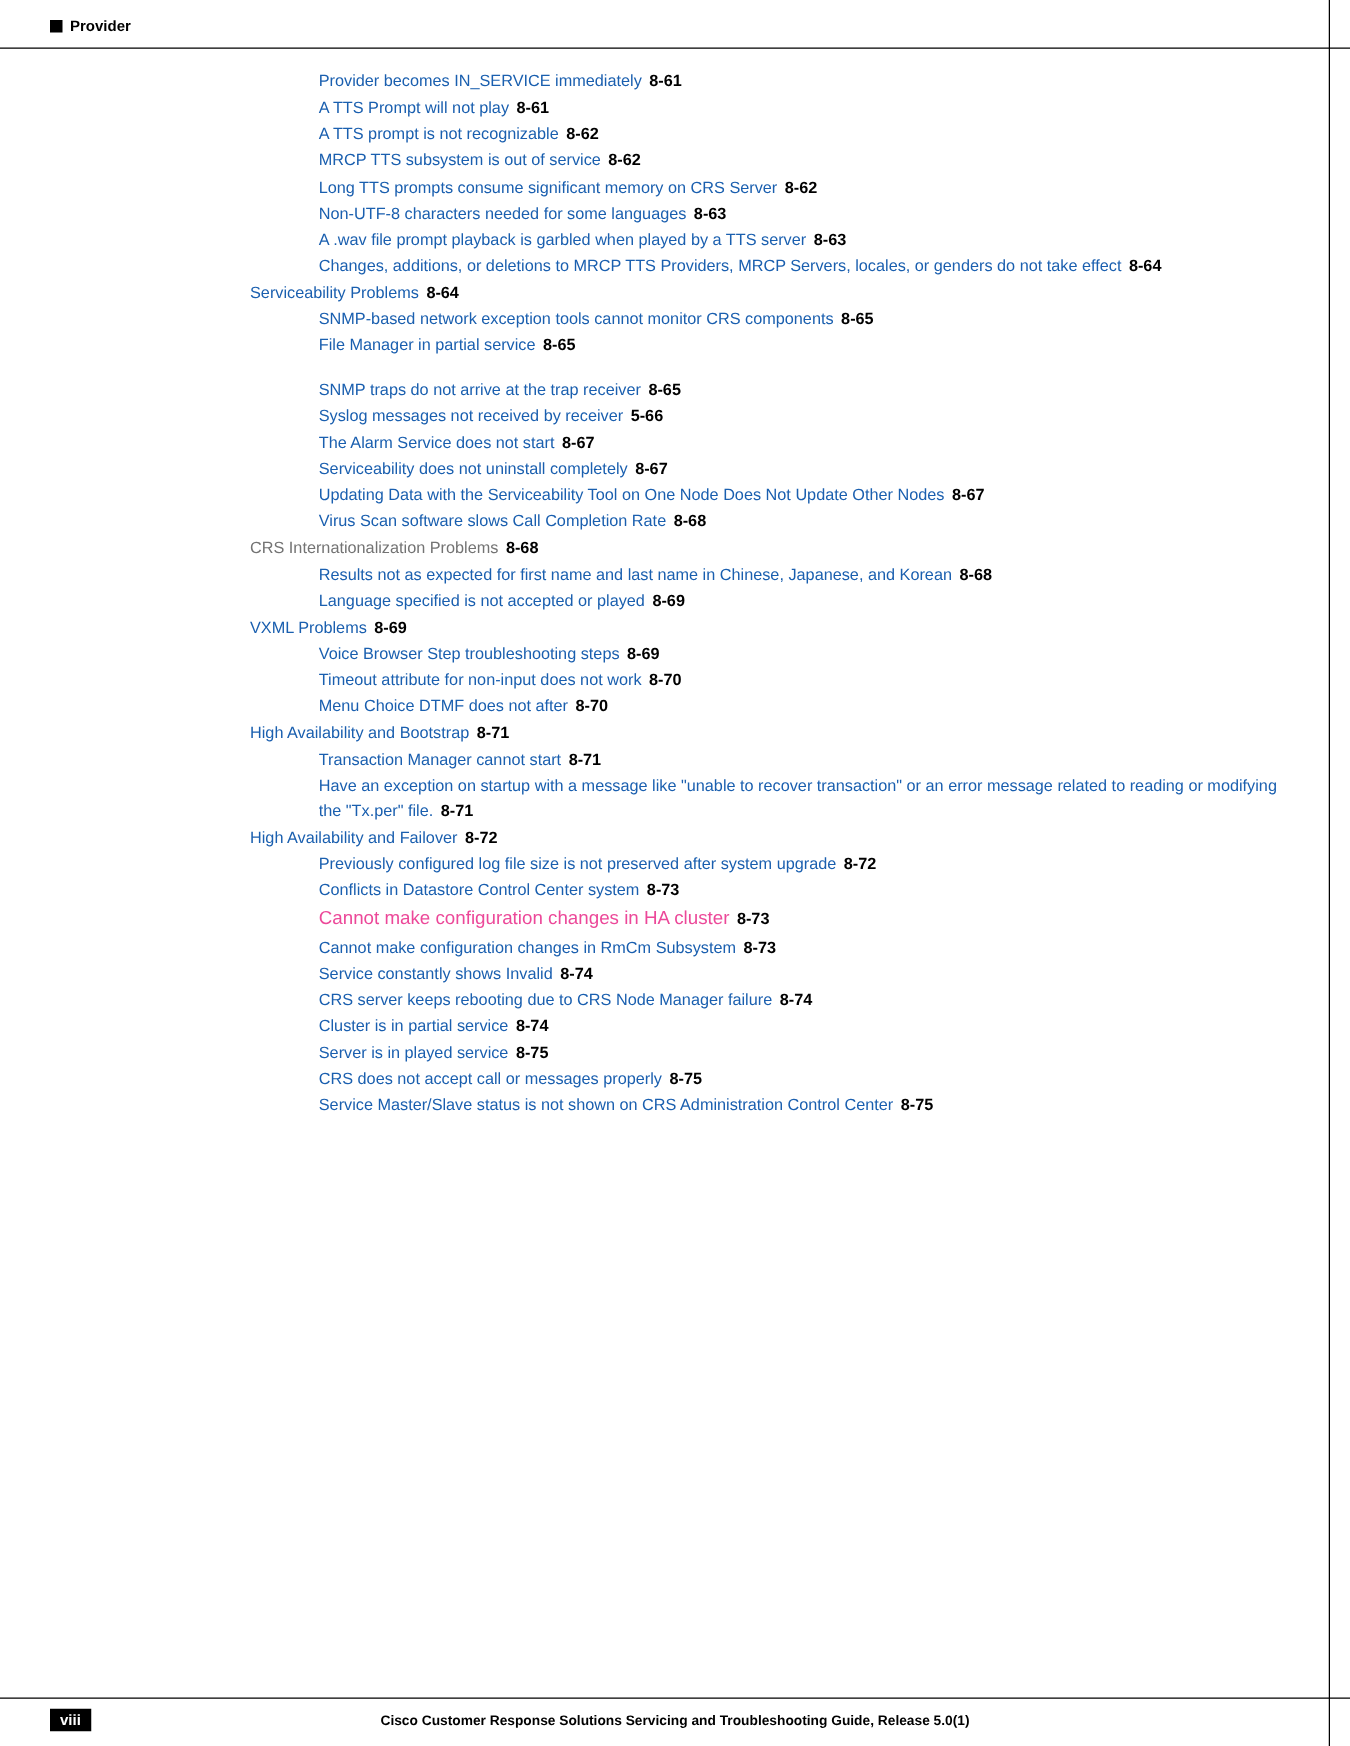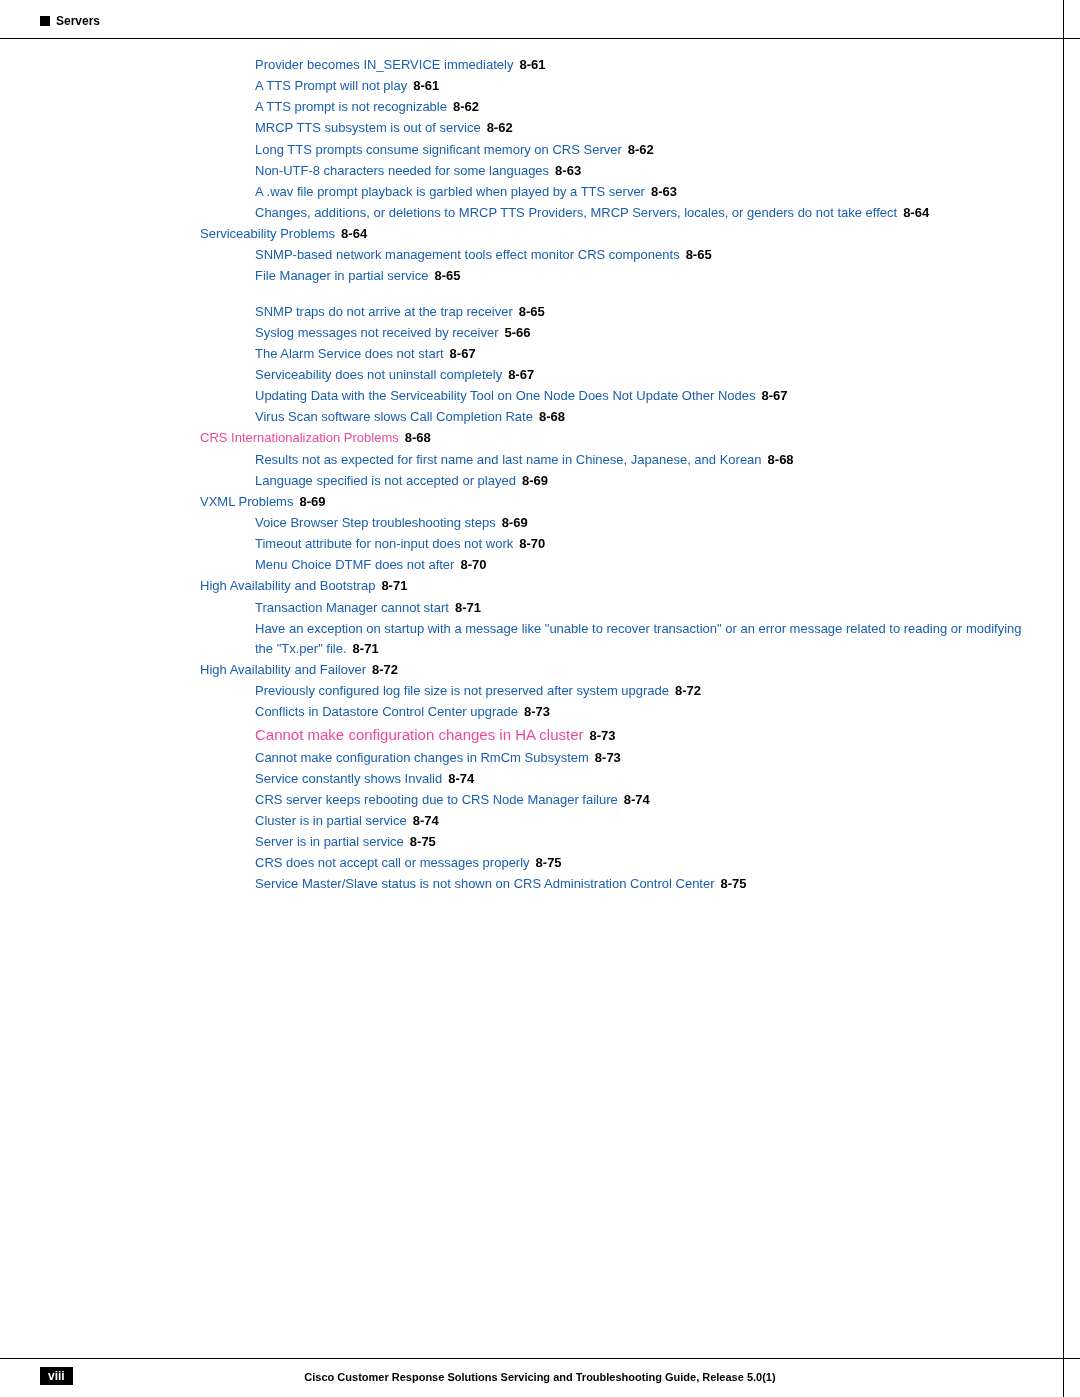--- a/index.html
+++ b/index.html
@@ -103,61 +103,61 @@
 </head>
 <body>
 
 <div class="page-container">
   <div class="top-border"></div>
   <div class="right-border"></div>
   <div class="bottom-border"></div>
 
   <div class="header">
     <span class="header-square"></span>
-    <span class="header-text">Servers</span>
+    <span class="header-text">Provider</span>
   </div>
 
   <div class="footer">
     <div class="footer-page">viii</div>
     <span class="footer-title">Cisco Customer Response Solutions Servicing and Troubleshooting Guide, Release 5.0(1)</span>
   </div>
 
   <div class="content" id="toc-container">
   <div style="margin-bottom: 1px; padding-left: 55px; line-height: 1.55;"><a href="#" style="color: rgb(26, 95, 175); text-decoration: none; font-size: 13px;">Provider becomes IN_SERVICE immediately</a><span style="font-weight: bold; color: rgb(0, 0, 0); font-size: 13px; margin-left: 6px;">8-61</span></div>
       <div style="margin-bottom: 1px; padding-left: 55px; line-height: 1.55;"><a href="#" style="color: rgb(26, 95, 175); text-decoration: none; font-size: 13px;">A TTS Prompt will not play</a><span style="font-weight: bold; color: rgb(0, 0, 0); font-size: 13px; margin-left: 6px;">8-61</span></div>
       <div style="margin-bottom: 1px; padding-left: 55px; line-height: 1.55;"><a href="#" style="color: rgb(26, 95, 175); text-decoration: none; font-size: 13px;">A TTS prompt is not recognizable</a><span style="font-weight: bold; color: rgb(0, 0, 0); font-size: 13px; margin-left: 6px;">8-62</span></div>
       <div style="margin-bottom: 1px; padding-left: 55px; line-height: 1.55;"><a href="#" style="color: rgb(26, 95, 175); text-decoration: none; font-size: 13px;">MRCP TTS subsystem is out of service</a><span style="font-weight: bold; color: rgb(0, 0, 0); font-size: 13px; margin-left: 6px;">8-62</span></div>
       <div style="margin-bottom: 1px; padding-left: 55px; line-height: 1.55;"><a href="#" style="color: rgb(26, 95, 175); text-decoration: none; font-size: 13px;">Long TTS prompts consume significant memory on CRS Server</a><span style="font-weight: bold; color: rgb(0, 0, 0); font-size: 13px; margin-left: 6px;">8-62</span></div>
       <div style="margin-bottom: 1px; padding-left: 55px; line-height: 1.55;"><a href="#" style="color: rgb(26, 95, 175); text-decoration: none; font-size: 13px;">Non-UTF-8 characters needed for some languages</a><span style="font-weight: bold; color: rgb(0, 0, 0); font-size: 13px; margin-left: 6px;">8-63</span></div>
       <div style="margin-bottom: 1px; padding-left: 55px; line-height: 1.55;"><a href="#" style="color: rgb(26, 95, 175); text-decoration: none; font-size: 13px;">A .wav file prompt playback is garbled when played by a TTS server</a><span style="font-weight: bold; color: rgb(0, 0, 0); font-size: 13px; margin-left: 6px;">8-63</span></div>
       <div style="margin-bottom: 1px; padding-left: 55px; line-height: 1.55;"><a href="#" style="color: rgb(26, 95, 175); text-decoration: none; font-size: 13px;">Changes, additions, or deletions to MRCP TTS Providers, MRCP Servers, locales, or genders do not take effect</a><span style="font-weight: bold; color: rgb(0, 0, 0); font-size: 13px; margin-left: 6px;">8-64</span></div>
       <div style="margin-bottom: 1px; padding-left: 0px; line-height: 1.55;"><a href="#" style="color: rgb(26, 95, 175); text-decoration: none; font-size: 13px; font-weight: normal;">Serviceability Problems</a><span style="font-weight: bold; color: rgb(0, 0, 0); font-size: 13px; margin-left: 6px;">8-64</span></div>
-      <div style="margin-bottom: 1px; padding-left: 55px; line-height: 1.55;"><a href="#" style="color: rgb(26, 95, 175); text-decoration: none; font-size: 13px;">SNMP-based network management tools effect monitor CRS components</a><span style="font-weight: bold; color: rgb(0, 0, 0); font-size: 13px; margin-left: 6px;">8-65</span></div>
+      <div style="margin-bottom: 1px; padding-left: 55px; line-height: 1.55;"><a href="#" style="color: rgb(26, 95, 175); text-decoration: none; font-size: 13px;">SNMP-based network exception tools cannot monitor CRS components</a><span style="font-weight: bold; color: rgb(0, 0, 0); font-size: 13px; margin-left: 6px;">8-65</span></div>
       <div style="margin-bottom: 15px; padding-left: 55px; line-height: 1.55;"><a href="#" style="color: rgb(26, 95, 175); text-decoration: none; font-size: 13px;">File Manager in partial service</a><span style="font-weight: bold; color: rgb(0, 0, 0); font-size: 13px; margin-left: 6px;">8-65</span></div>
       <div style="margin-bottom: 1px; padding-left: 55px; line-height: 1.55;"><a href="#" style="color: rgb(26, 95, 175); text-decoration: none; font-size: 13px;">SNMP traps do not arrive at the trap receiver</a><span style="font-weight: bold; color: rgb(0, 0, 0); font-size: 13px; margin-left: 6px;">8-65</span></div>
       <div style="margin-bottom: 1px; padding-left: 55px; line-height: 1.55;"><a href="#" style="color: rgb(26, 95, 175); text-decoration: none; font-size: 13px;">Syslog messages not received by receiver</a><span style="font-weight: bold; color: rgb(0, 0, 0); font-size: 13px; margin-left: 6px;">5-66</span></div>
       <div style="margin-bottom: 1px; padding-left: 55px; line-height: 1.55;"><a href="#" style="color: rgb(26, 95, 175); text-decoration: none; font-size: 13px;">The Alarm Service does not start</a><span style="font-weight: bold; color: rgb(0, 0, 0); font-size: 13px; margin-left: 6px;">8-67</span></div>
       <div style="margin-bottom: 1px; padding-left: 55px; line-height: 1.55;"><a href="#" style="color: rgb(26, 95, 175); text-decoration: none; font-size: 13px;">Serviceability does not uninstall completely</a><span style="font-weight: bold; color: rgb(0, 0, 0); font-size: 13px; margin-left: 6px;">8-67</span></div>
       <div style="margin-bottom: 1px; padding-left: 55px; line-height: 1.55;"><a href="#" style="color: rgb(26, 95, 175); text-decoration: none; font-size: 13px;">Updating Data with the Serviceability Tool on One Node Does Not Update Other Nodes</a><span style="font-weight: bold; color: rgb(0, 0, 0); font-size: 13px; margin-left: 6px;">8-67</span></div>
       <div style="margin-bottom: 1px; padding-left: 55px; line-height: 1.55;"><a href="#" style="color: rgb(26, 95, 175); text-decoration: none; font-size: 13px;">Virus Scan software slows Call Completion Rate</a><span style="font-weight: bold; color: rgb(0, 0, 0); font-size: 13px; margin-left: 6px;">8-68</span></div>
-      <div style="margin-bottom: 1px; padding-left: 0px; line-height: 1.55;"><a href="#" style="color: #ec4899; text-decoration: none; font-size: 13px; font-weight: normal;">CRS Internationalization Problems</a><span style="font-weight: bold; color: rgb(0, 0, 0); font-size: 13px; margin-left: 6px;">8-68</span></div>
+      <div style="margin-bottom: 1px; padding-left: 0px; line-height: 1.55;"><a href="#" style="color: #737373; text-decoration: none; font-size: 13px; font-weight: normal;">CRS Internationalization Problems</a><span style="font-weight: bold; color: rgb(0, 0, 0); font-size: 13px; margin-left: 6px;">8-68</span></div>
       <div style="margin-bottom: 1px; padding-left: 55px; line-height: 1.55;"><a href="#" style="color: rgb(26, 95, 175); text-decoration: none; font-size: 13px;">Results not as expected for first name and last name in Chinese, Japanese, and Korean</a><span style="font-weight: bold; color: rgb(0, 0, 0); font-size: 13px; margin-left: 6px;">8-68</span></div>
       <div style="margin-bottom: 1px; padding-left: 55px; line-height: 1.55;"><a href="#" style="color: rgb(26, 95, 175); text-decoration: none; font-size: 13px;">Language specified is not accepted or played</a><span style="font-weight: bold; color: rgb(0, 0, 0); font-size: 13px; margin-left: 6px;">8-69</span></div>
       <div style="margin-bottom: 1px; padding-left: 0px; line-height: 1.55;"><a href="#" style="color: rgb(26, 95, 175); text-decoration: none; font-size: 13px; font-weight: normal;">VXML Problems</a><span style="font-weight: bold; color: rgb(0, 0, 0); font-size: 13px; margin-left: 6px;">8-69</span></div>
       <div style="margin-bottom: 1px; padding-left: 55px; line-height: 1.55;"><a href="#" style="color: rgb(26, 95, 175); text-decoration: none; font-size: 13px;">Voice Browser Step troubleshooting steps</a><span style="font-weight: bold; color: rgb(0, 0, 0); font-size: 13px; margin-left: 6px;">8-69</span></div>
       <div style="margin-bottom: 1px; padding-left: 55px; line-height: 1.55;"><a href="#" style="color: rgb(26, 95, 175); text-decoration: none; font-size: 13px;">Timeout attribute for non-input does not work</a><span style="font-weight: bold; color: rgb(0, 0, 0); font-size: 13px; margin-left: 6px;">8-70</span></div>
       <div style="margin-bottom: 1px; padding-left: 55px; line-height: 1.55;"><a href="#" style="color: rgb(26, 95, 175); text-decoration: none; font-size: 13px;">Menu Choice DTMF does not after</a><span style="font-weight: bold; color: rgb(0, 0, 0); font-size: 13px; margin-left: 6px;">8-70</span></div>
       <div style="margin-bottom: 1px; padding-left: 0px; line-height: 1.55;"><a href="#" style="color: rgb(26, 95, 175); text-decoration: none; font-size: 13px; font-weight: normal;">High Availability and Bootstrap</a><span style="font-weight: bold; color: rgb(0, 0, 0); font-size: 13px; margin-left: 6px;">8-71</span></div>
       <div style="margin-bottom: 1px; padding-left: 55px; line-height: 1.55;"><a href="#" style="color: rgb(26, 95, 175); text-decoration: none; font-size: 13px;">Transaction Manager cannot start</a><span style="font-weight: bold; color: rgb(0, 0, 0); font-size: 13px; margin-left: 6px;">8-71</span></div>
       <div style="margin-bottom: 1px; padding-left: 55px; line-height: 1.55;"><a href="#" style="color: rgb(26, 95, 175); text-decoration: none; font-size: 13px;">Have an exception on startup with a message like "unable to recover transaction" or an error message related to reading or modifying the "Tx.per" file.</a><span style="font-weight: bold; color: rgb(0, 0, 0); font-size: 13px; margin-left: 6px;">8-71</span></div>
       <div style="margin-bottom: 1px; padding-left: 0px; line-height: 1.55;"><a href="#" style="color: rgb(26, 95, 175); text-decoration: none; font-size: 13px; font-weight: normal;">High Availability and Failover</a><span style="font-weight: bold; color: rgb(0, 0, 0); font-size: 13px; margin-left: 6px;">8-72</span></div>
       <div style="margin-bottom: 1px; padding-left: 55px; line-height: 1.55;"><a href="#" style="color: rgb(26, 95, 175); text-decoration: none; font-size: 13px;">Previously configured log file size is not preserved after system upgrade</a><span style="font-weight: bold; color: rgb(0, 0, 0); font-size: 13px; margin-left: 6px;">8-72</span></div>
-      <div style="margin-bottom: 1px; padding-left: 55px; line-height: 1.55;"><a href="#" style="color: rgb(26, 95, 175); text-decoration: none; font-size: 13px;">Conflicts in Datastore Control Center upgrade</a><span style="font-weight: bold; color: rgb(0, 0, 0); font-size: 13px; margin-left: 6px;">8-73</span></div>
+      <div style="margin-bottom: 1px; padding-left: 55px; line-height: 1.55;"><a href="#" style="color: rgb(26, 95, 175); text-decoration: none; font-size: 13px;">Conflicts in Datastore Control Center system</a><span style="font-weight: bold; color: rgb(0, 0, 0); font-size: 13px; margin-left: 6px;">8-73</span></div>
       <div style="margin-bottom: 1px; padding-left: 55px; line-height: 1.55;"><a href="#" style="color: #ec4899; text-decoration: none; font-size: 15px;">Cannot make configuration changes in HA cluster</a><span style="font-weight: bold; color: rgb(0, 0, 0); font-size: 13px; margin-left: 6px;">8-73</span></div>
       <div style="margin-bottom: 1px; padding-left: 55px; line-height: 1.55;"><a href="#" style="color: rgb(26, 95, 175); text-decoration: none; font-size: 13px;">Cannot make configuration changes in RmCm Subsystem</a><span style="font-weight: bold; color: rgb(0, 0, 0); font-size: 13px; margin-left: 6px;">8-73</span></div>
       <div style="margin-bottom: 1px; padding-left: 55px; line-height: 1.55;"><a href="#" style="color: rgb(26, 95, 175); text-decoration: none; font-size: 13px;">Service constantly shows Invalid</a><span style="font-weight: bold; color: rgb(0, 0, 0); font-size: 13px; margin-left: 6px;">8-74</span></div>
       <div style="margin-bottom: 1px; padding-left: 55px; line-height: 1.55;"><a href="#" style="color: rgb(26, 95, 175); text-decoration: none; font-size: 13px;">CRS server keeps rebooting due to CRS Node Manager failure</a><span style="font-weight: bold; color: rgb(0, 0, 0); font-size: 13px; margin-left: 6px;">8-74</span></div>
       <div style="margin-bottom: 1px; padding-left: 55px; line-height: 1.55;"><a href="#" style="color: rgb(26, 95, 175); text-decoration: none; font-size: 13px;">Cluster is in partial service</a><span style="font-weight: bold; color: rgb(0, 0, 0); font-size: 13px; margin-left: 6px;">8-74</span></div>
-      <div style="margin-bottom: 1px; padding-left: 55px; line-height: 1.55;"><a href="#" style="color: rgb(26, 95, 175); text-decoration: none; font-size: 13px;">Server is in partial service</a><span style="font-weight: bold; color: rgb(0, 0, 0); font-size: 13px; margin-left: 6px;">8-75</span></div>
+      <div style="margin-bottom: 1px; padding-left: 55px; line-height: 1.55;"><a href="#" style="color: rgb(26, 95, 175); text-decoration: none; font-size: 13px;">Server is in played service</a><span style="font-weight: bold; color: rgb(0, 0, 0); font-size: 13px; margin-left: 6px;">8-75</span></div>
       <div style="margin-bottom: 1px; padding-left: 55px; line-height: 1.55;"><a href="#" style="color: rgb(26, 95, 175); text-decoration: none; font-size: 13px;">CRS does not accept call or messages properly</a><span style="font-weight: bold; color: rgb(0, 0, 0); font-size: 13px; margin-left: 6px;">8-75</span></div>
       <div style="margin-bottom: 1px; padding-left: 55px; line-height: 1.55;"><a href="#" style="color: rgb(26, 95, 175); text-decoration: none; font-size: 13px;">Service Master/Slave status is not shown on CRS Administration Control Center</a><span style="font-weight: bold; color: rgb(0, 0, 0); font-size: 13px; margin-left: 6px;">8-75</span></div>
     </div>
 </div>
 
 </body></html>

